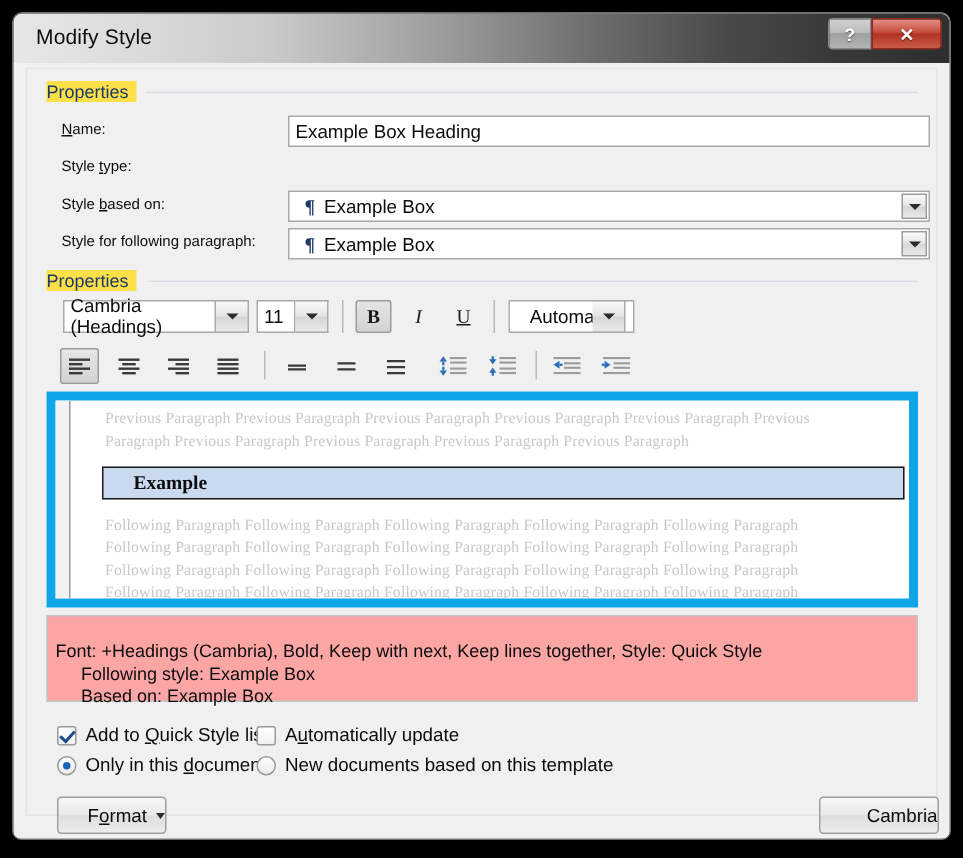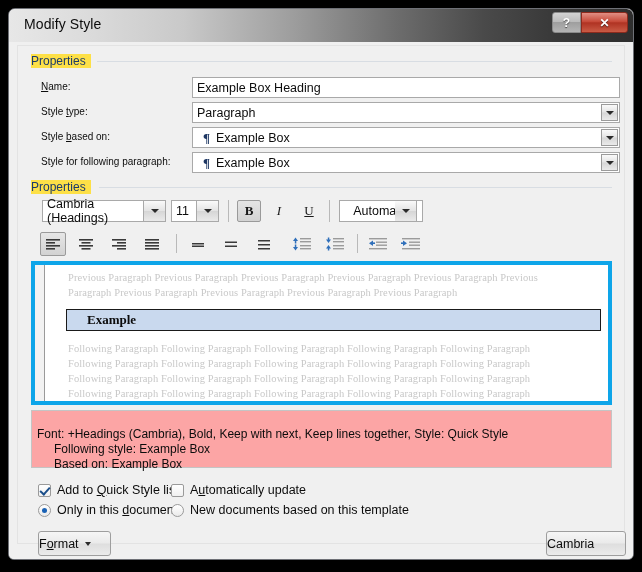--- a/index.html
+++ b/index.html
@@ -177,21 +177,21 @@
     background: linear-gradient(to bottom, #e6e6e6, #d2d2d2);
     border: 1px solid #9a9a9a;
     border-radius: 2px;
   }
 
   
   .preview {
     position: absolute;
     box-sizing: border-box;
     background: #ffffff;
-    border: 4px solid #0ea5e9;
+    border: 6px solid #0ea5e9;
     overflow: hidden;
     padding-left: 11px;
   }
   .preview-gutter {
     position: absolute; left: 0; top: 0;
     width: 9px; height: 100%;
     background: #f2f2f2;
     border-right: 1px solid #9a9a9a;
   }
   .ghost-text {
@@ -277,21 +277,21 @@
   
   .btn {
     position: absolute;
     box-sizing: border-box;
     height: 25px;
     background: linear-gradient(to bottom, #f6f6f6 0%, #eaeaea 48%, #dedede 52%, #ebebeb 100%);
     border: 1px solid #9e9e9e;
     border-radius: 3px;
     font-size: 12.5px;
     color: #0c0c0c;
-    display: flex; align-items: center; justify-content: flex-start;
+    display: flex; align-items: center; justify-content: flex-end;
   }
   .btn u { text-decoration: underline; }
   .btn.focused {
     border: 1px solid #3c7fb1;
     box-shadow: 0 0 3px 1px rgba(60,140,200,.65);
   }
   .btn.focused .focus-ring {
     position: absolute;
     left: 2px; top: 2px; right: 2px; bottom: 2px;
     border: 1px dotted #6b6b6b;
@@ -324,26 +324,20 @@
 
       <div class="group-label" style="left:22px; top:12px;">Properties</div>
       <div class="group-rule" style="left:88px; top:19px; width:515px;"></div>
 
       <div class="lbl" style="left:32px; top:39px;"><u>N</u>ame:</div>
       <div class="field" style="left:183px; top:35px; width:428px;">
         <span>Example Box Heading</span>
       </div>
 
       <div class="lbl" style="left:32px; top:64px;">Style <u>t</u>ype:</div>
-      <div class="field combo" style="left:183px; top:60px; width:428px;">
-        <span>Paragraph</span>
-        <span class="combo-arrow">
-            <span class="caret"></span>
-          </span>
-      </div>
 
       <div class="lbl" style="left:32px; top:89px;">Style <u>b</u>ased on:</div>
       <div class="field combo" style="left:183px; top:85px; width:428px;">
         <span class="pilcrow">¶</span>
         <span>Example Box</span>
         <span class="combo-arrow">
             <span class="caret"></span>
           </span>
       </div>
 

